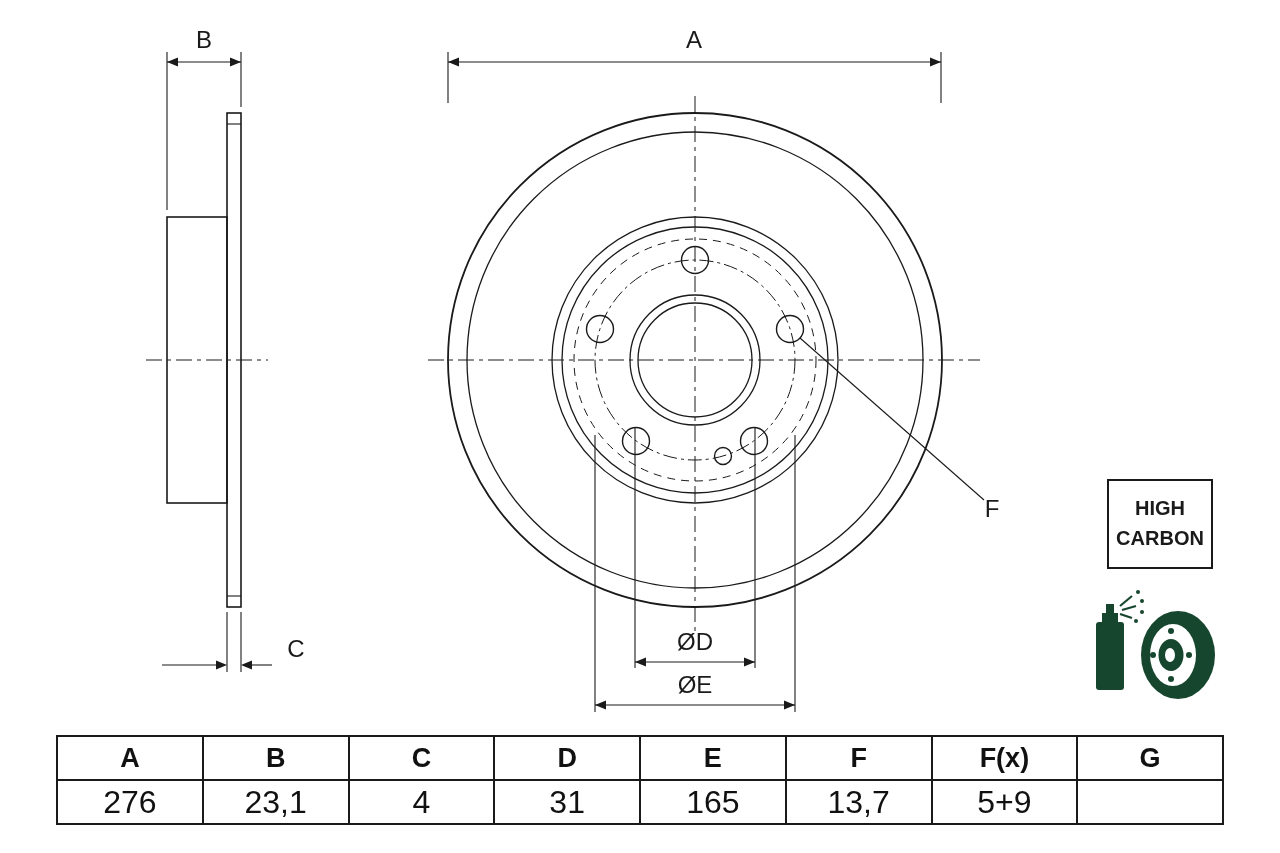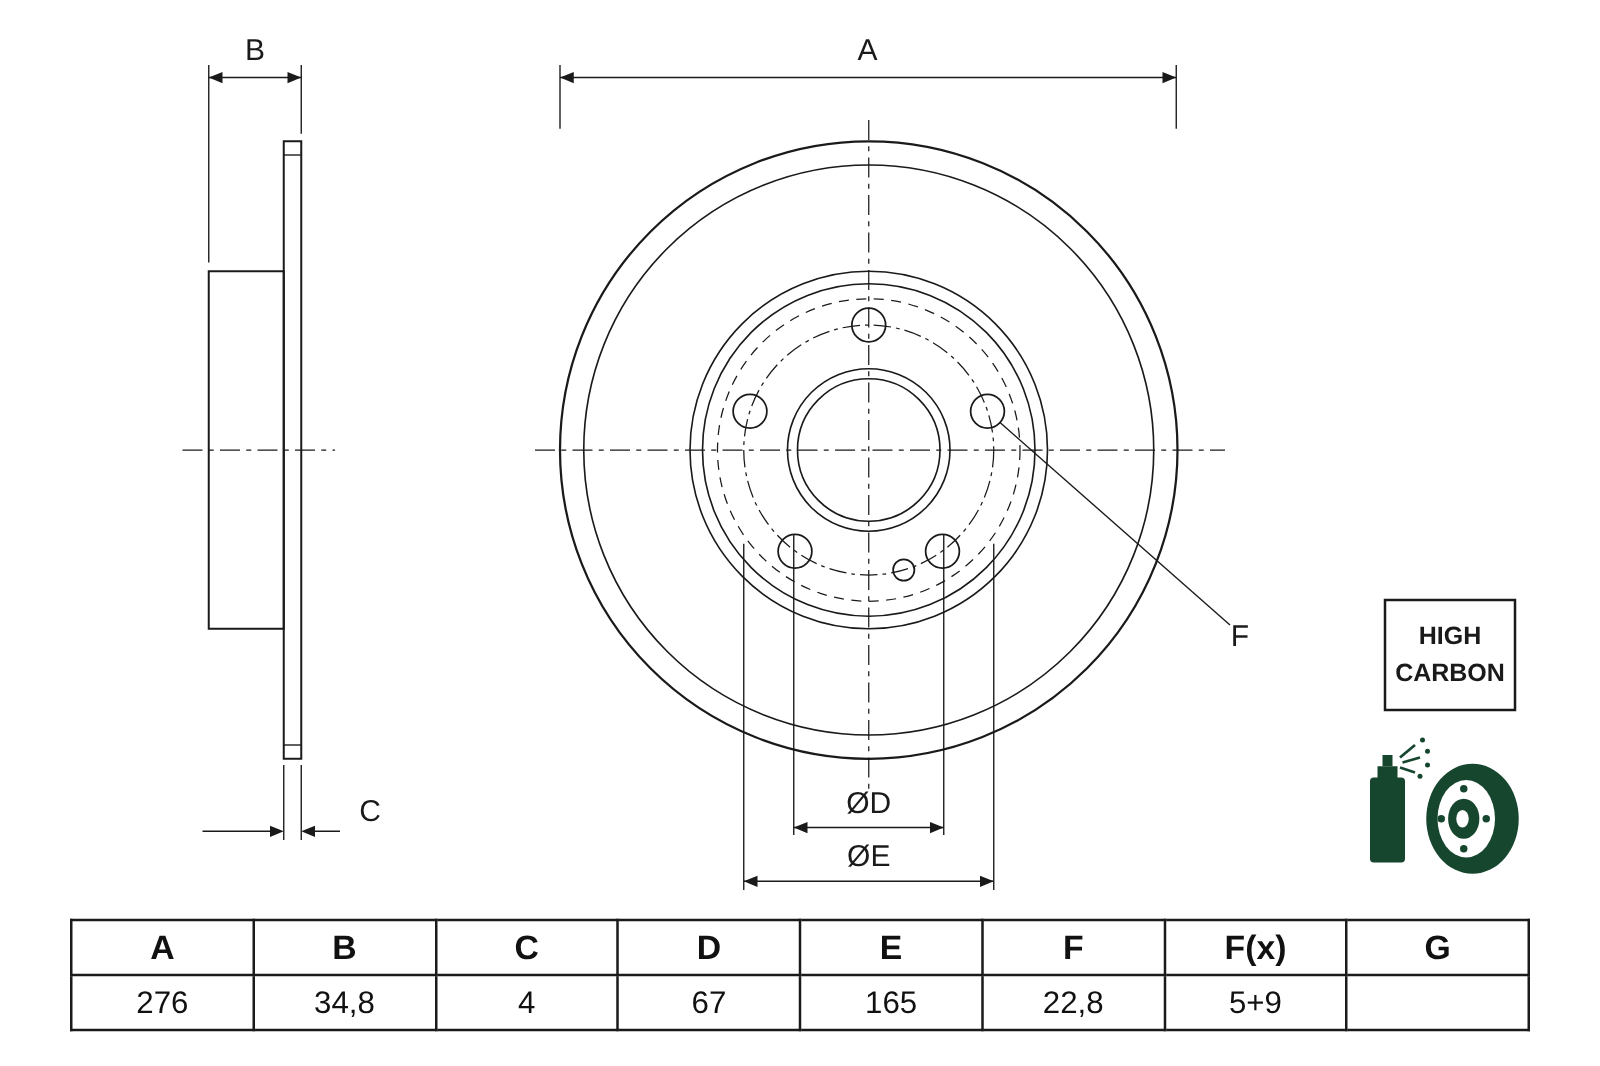--- a/index.html
+++ b/index.html
@@ -45,21 +45,21 @@
     vertical-align: middle;
     height: 42px;
     padding: 0;
     color: #111111;
   }
   table.spec th {
     font-size: 27px;
     font-weight: bold;
   }
   table.spec td {
-    font-size: 25px;
+    font-size: 32px;
     font-weight: normal;
   }
 </style>
 </head>
 <body>
 
 <div id="stage">
 
   <svg id="drawing-svg" width="1280" height="730" viewBox="0 0 1280 730">
 
@@ -183,24 +183,24 @@
       <th>B</th>
       <th>C</th>
       <th>D</th>
       <th>E</th>
       <th>F</th>
       <th>F(x)</th>
       <th>G</th>
     </tr>
     <tr>
       <td>276</td>
-      <td>34,8</td>
+      <td>23,1</td>
       <td>4</td>
-      <td>67</td>
+      <td>31</td>
       <td>165</td>
-      <td>22,8</td>
+      <td>13,7</td>
       <td>5+9</td>
       <td></td>
     </tr>
   </tbody>
     </table>
 
 </div>
 
 </body></html>

